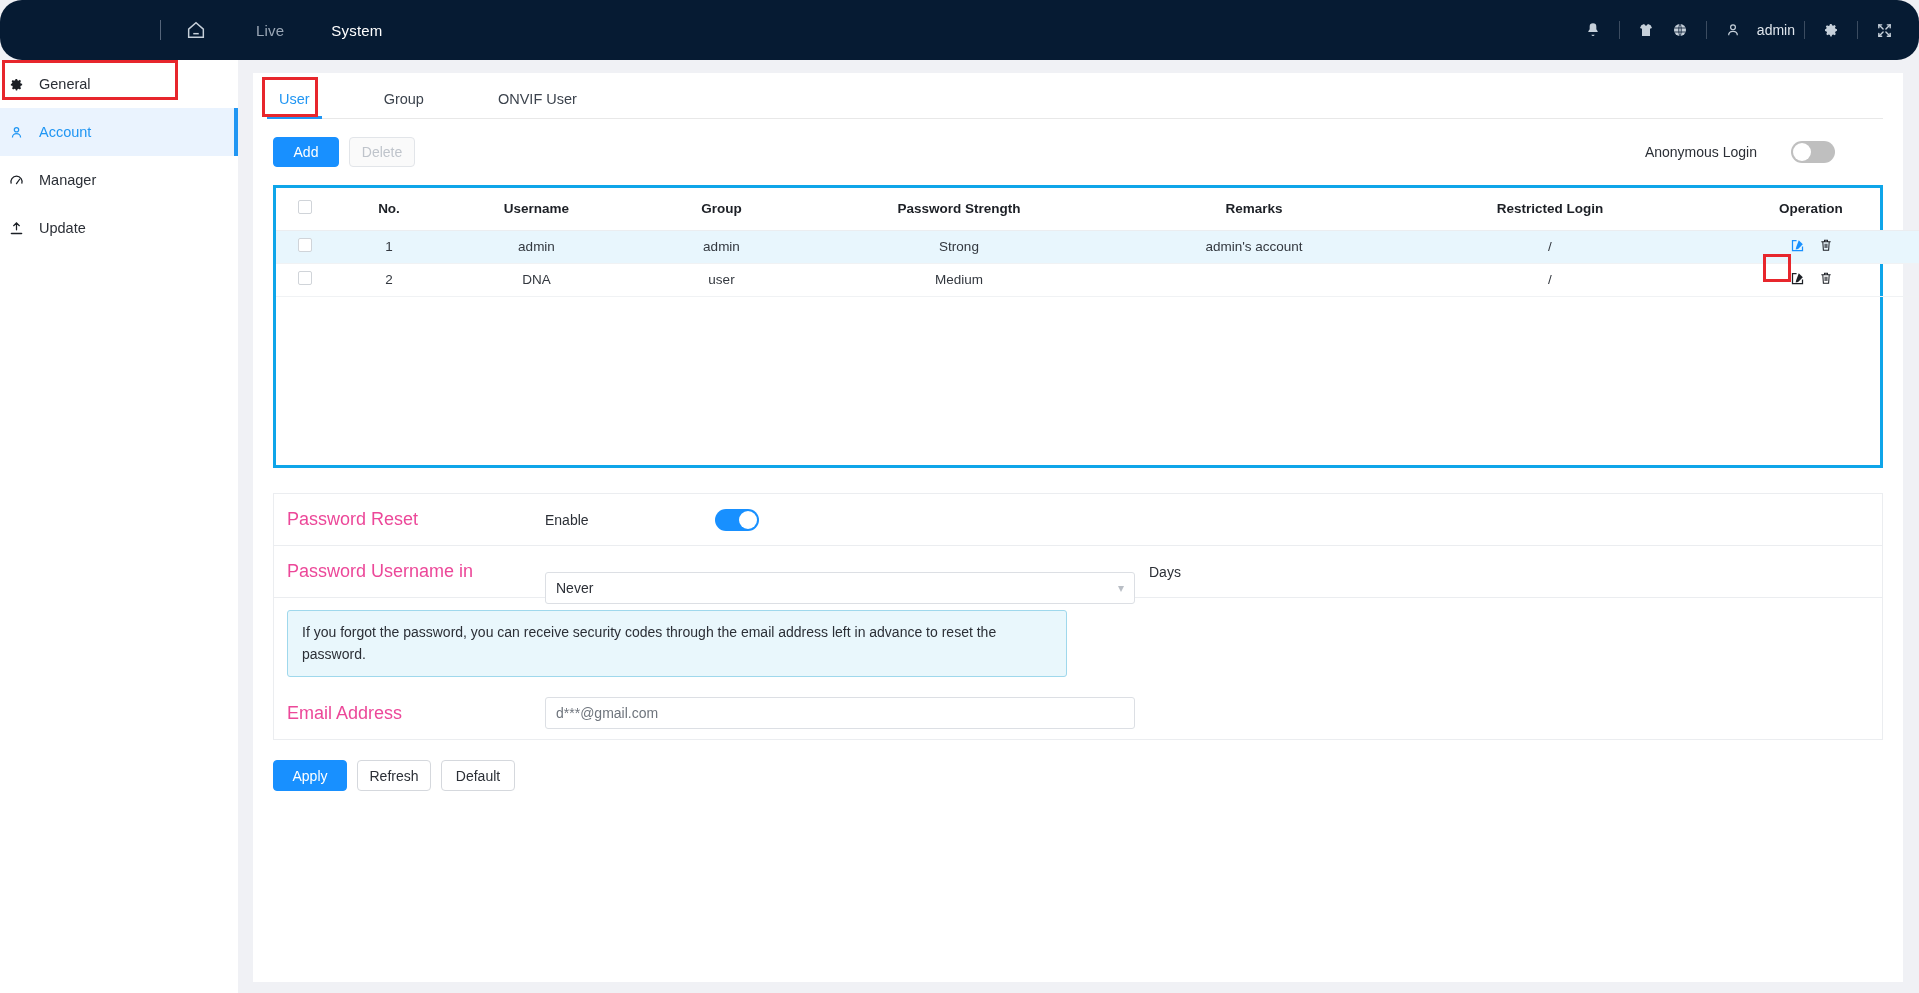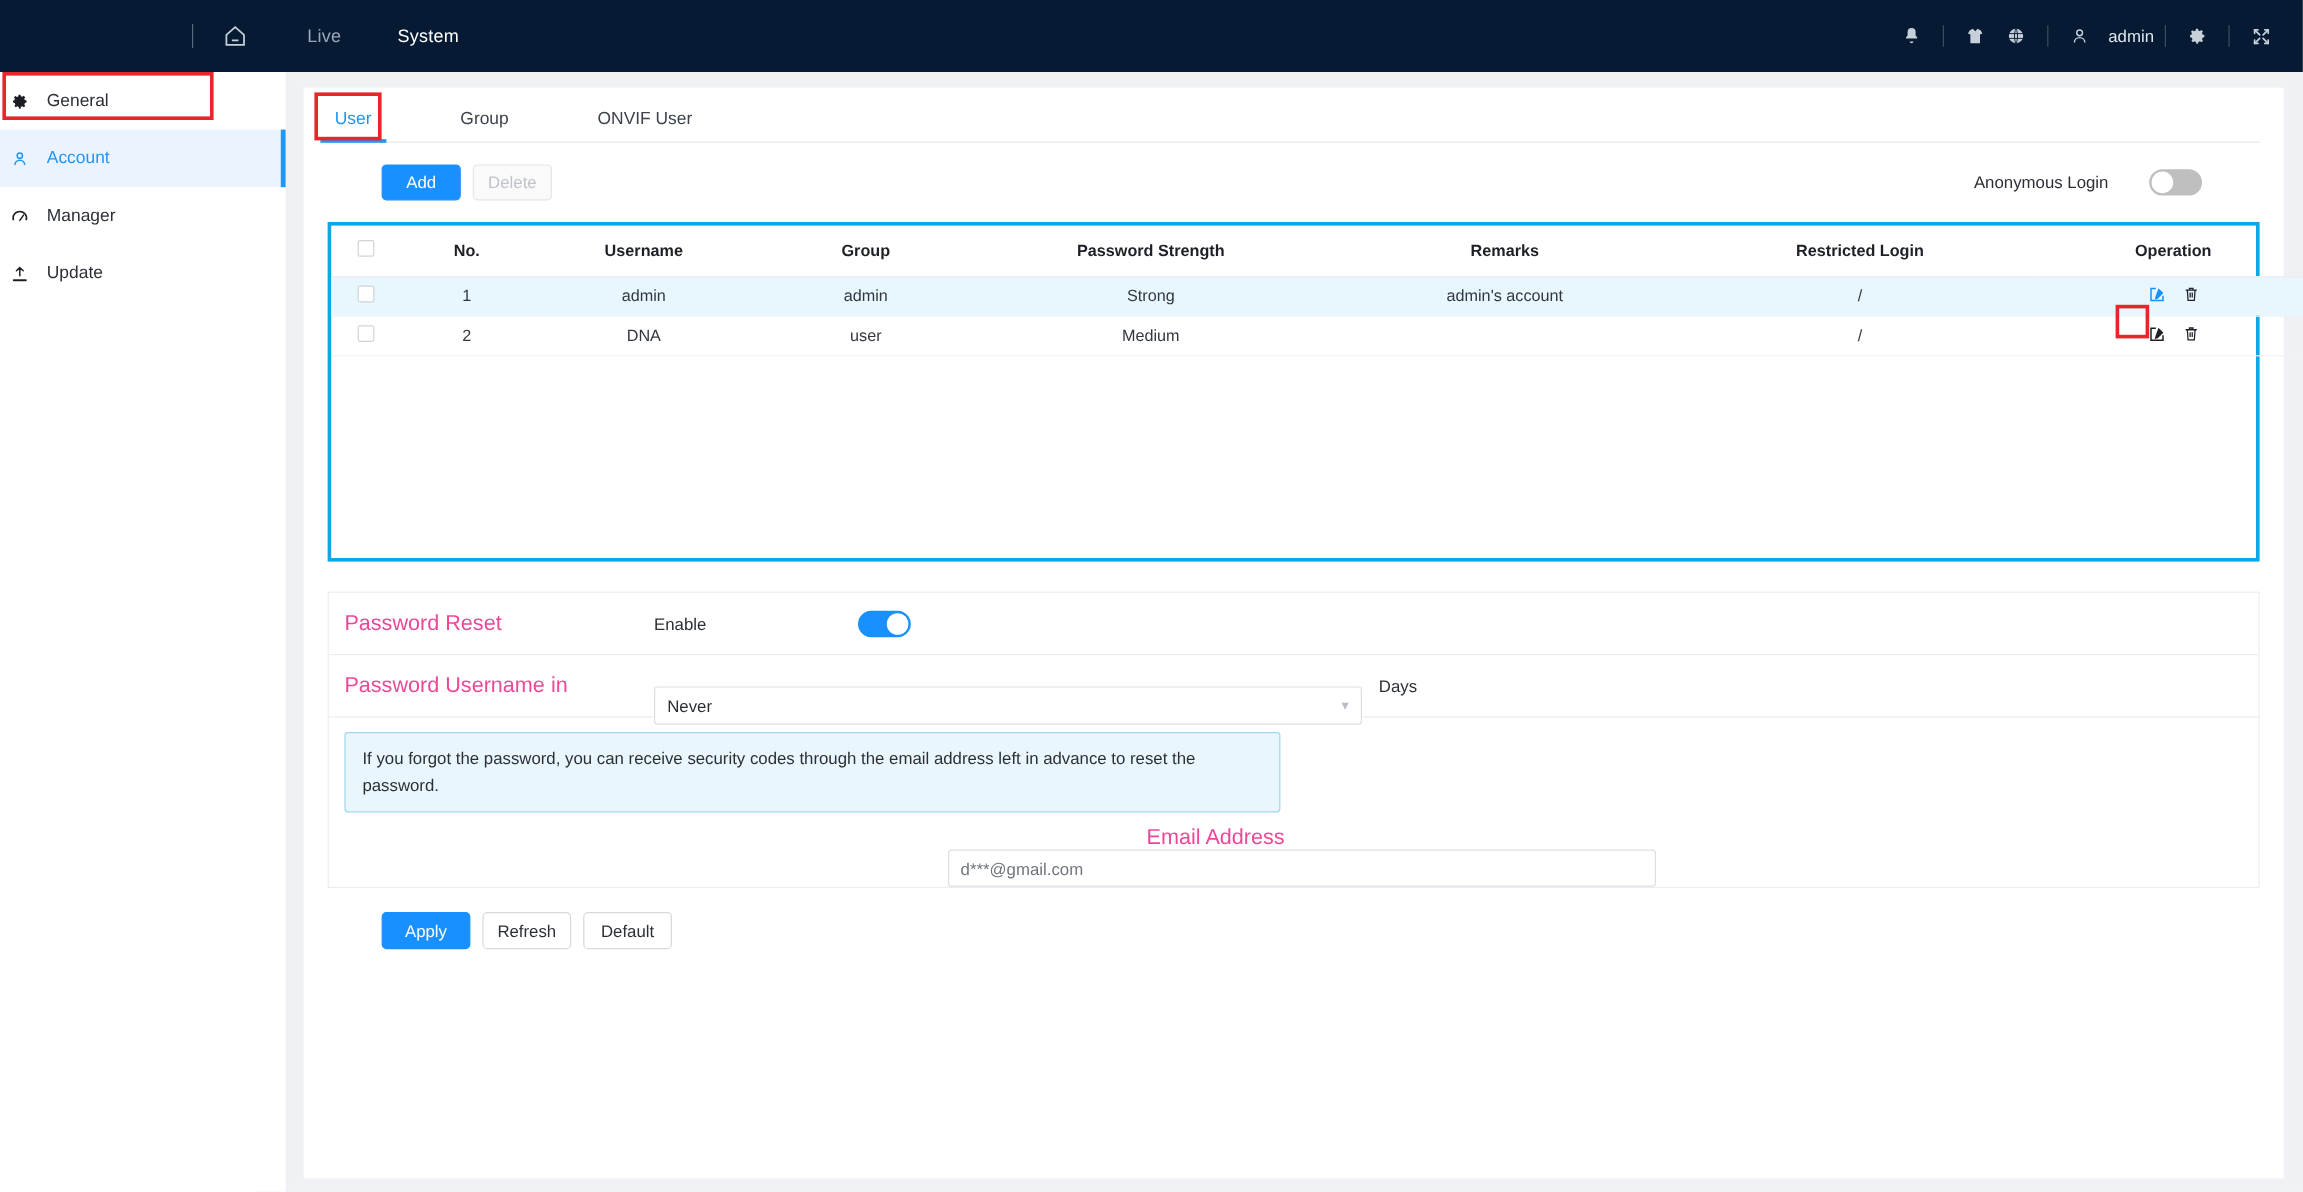--- a/index.html
+++ b/index.html
@@ -7,21 +7,21 @@
     width: 1919px; height: 993px;
     font-family: "Liberation Sans", sans-serif;
     background: #f0f1f5;
     overflow: hidden;
   }
 
   
   .topbar {
     position: absolute; left: 0; top: 0; width: 1919px; height: 60px;
     background: #061b33;
-    display: flex; align-items: center;
+    display: flex; align-items: center; border-radius: 22px;
   }
   .tb-left { display: flex; align-items: center; height: 60px; padding-left: 160px; }
   .tb-divider { width: 1px; height: 20px; background: #55657a; }
   .home-ico { margin-left: 22px; width: 26px; height: 26px; display:flex; align-items:center; justify-content:center; }
   .nav-link {
     color: #9aa7b6; font-size: 15px; margin-left: 47px; letter-spacing: .2px;
   }
   .nav-link.active { color: #ffffff; }
   .tb-right {
     position: absolute; right: 18px; top: 0; height: 60px;
@@ -73,21 +73,21 @@
   .redbox-tab {
     position:absolute; left: 262px; top: 77px; width: 56px; height: 40px;
     border: 3px solid #e7262c; pointer-events:none;
   }
 
   
   .toolbar { position: relative; height: 66px; margin: 0 20px; display:flex; align-items:center; }
   .btn {
     height: 30px; min-width: 66px; border-radius: 4px; font-size: 14px;
     display:flex; align-items:center; justify-content:center; border:1px solid #d5d8dd;
-    background:#fff; color:#2b2f36;margin-left:45px;
+    background:#fff; color:#2b2f36;
   }
   .btn.primary { background:#1890ff; border-color:#1890ff; color:#fff; }
   .btn.disabled { color:#bfc4cb; background:#fafafa; border-color:#e2e5e9; }
   .btn + .btn { margin-left: 10px; }
   .anon {
     position:absolute; right: 48px; top: 50%; transform: translateY(-50%);
     display:flex; align-items:center;
   }
   .anon-label { font-size:14px; color:#2b2f36; margin-right:34px; }
 
@@ -352,21 +352,21 @@
         <span>Never</span>
         <span class="chev">▾</span>
       </span>
       <span class="days">Days</span>
     </div>
 
     <div class="noterow">
       <div class="note">If you forgot the password, you can receive security codes through the email address left in advance to reset the password.</div>
     </div>
 
-    <div class="prow" style="margin-top:10px;border-bottom:none;flex-direction:column;">
+    <div class="prow" style="margin-top:10px;border-bottom:none;">
       <span class="plabel">Email Address</span>
       <span class="input">d***@gmail.com</span>
     </div>
   </div>
 
   <div class="bottom-btns">
     <div class="btn primary">Apply</div>
     <div class="btn">Refresh</div>
     <div class="btn">Default</div>
   </div>

